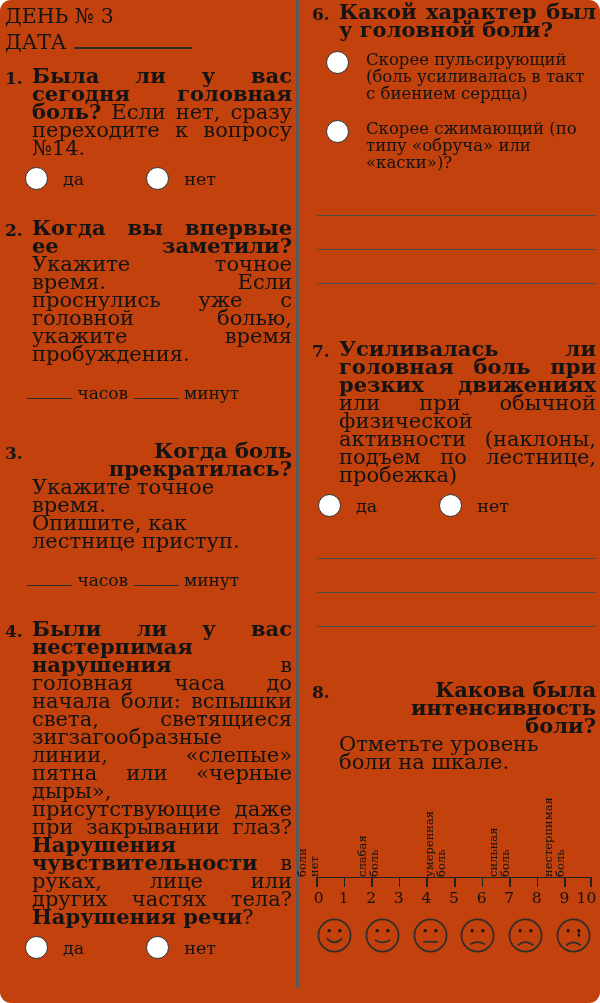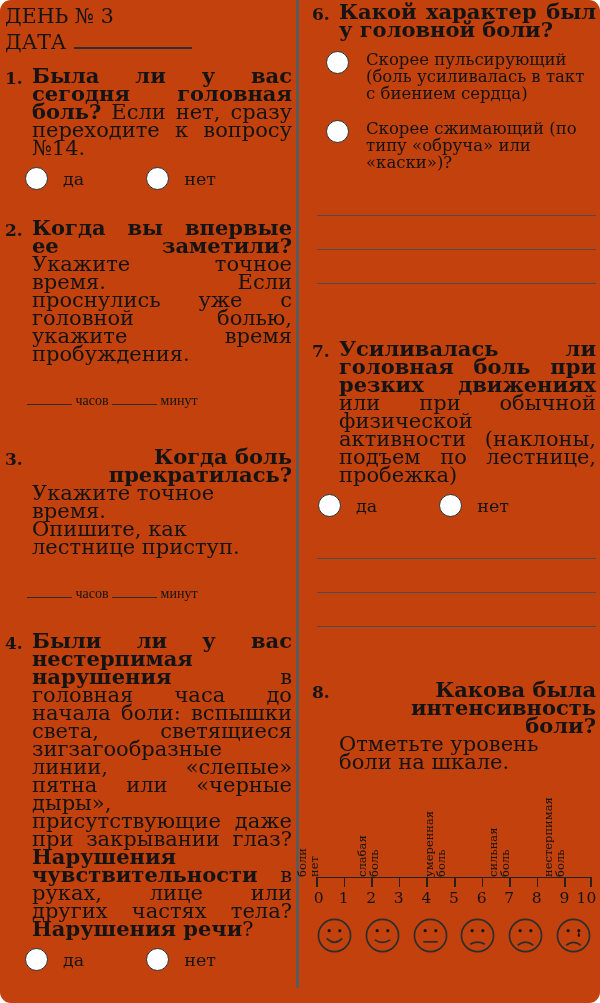--- a/index.html
+++ b/index.html
@@ -18,21 +18,21 @@
   .qbody{flex:1;font-size:21px;line-height:18px;text-align:justify;}
   .qbody b{font-weight:bold;text-align:right;}
   .block{display:block;}
 
   .ynrow{display:flex;align-items:center;margin:10px 0 0 20px;}
   .radio{display:inline-block;width:23px;height:23px;border:1.8px solid #2d2d2d;border-radius:50%;
          background:#fff;box-sizing:border-box;flex:0 0 auto;}
   .ynrow .lbl{font-size:17.5px;margin-left:15px;}
   .ynrow .radio.second{margin-left:62px;}
 
-  .timerow{margin:28px 0 0 22px;font-size:14px;font-family:Liberation Serif, serif;}
+  .timerow{margin:20px 0 0 22px;font-size:17px;}
   .blank{display:inline-block;width:45px;height:13px;border-bottom:1.8px solid #2d2d2d;}
 
   .alines{margin-left:16px;}
   .col-right .alines{margin-left:5px;}
   .alines .line{height:33px;border-bottom:1.6px solid #4c4c4c;}
   .alines .line:first-child{height:27px;}
 
   .opt6{display:flex;align-items:flex-start;margin:12px 0 0 14px;}
   .opt6 .optbody{flex:1;font-size:16.5px;line-height:17px;margin-left:17px;text-align:left;}
 

